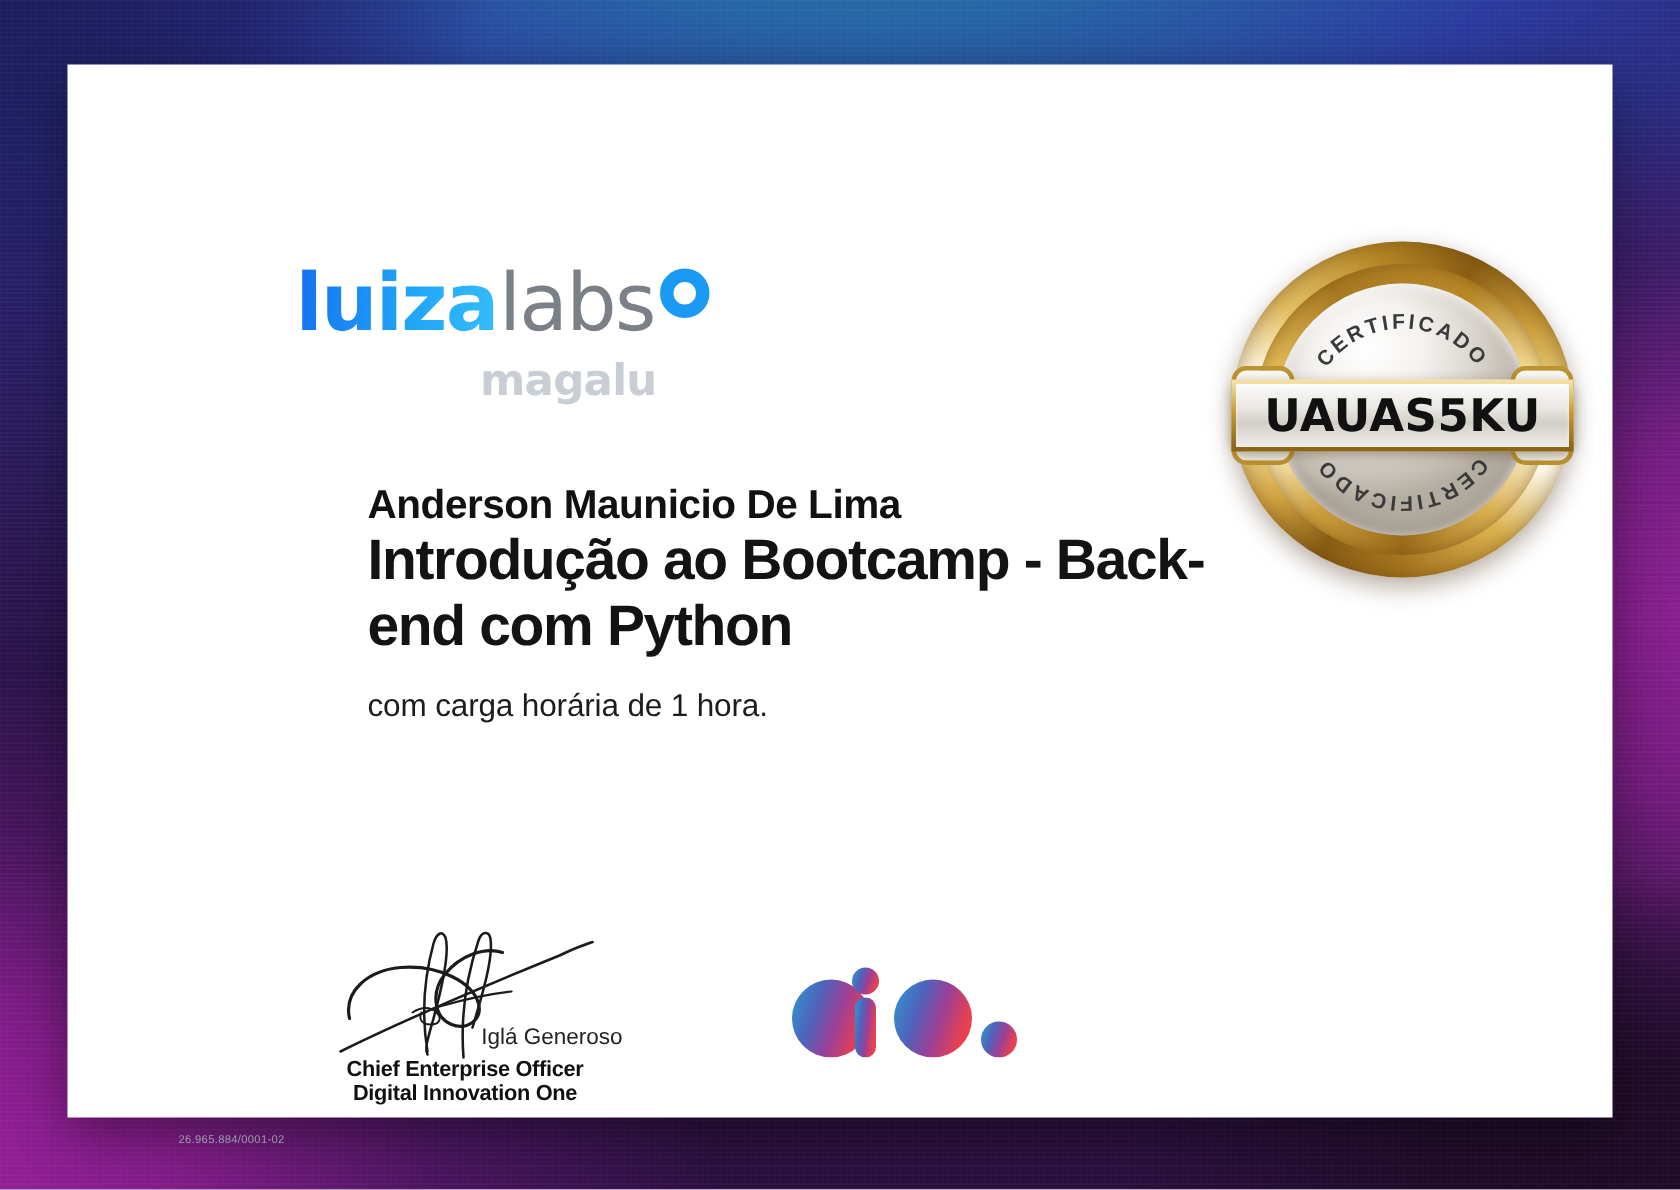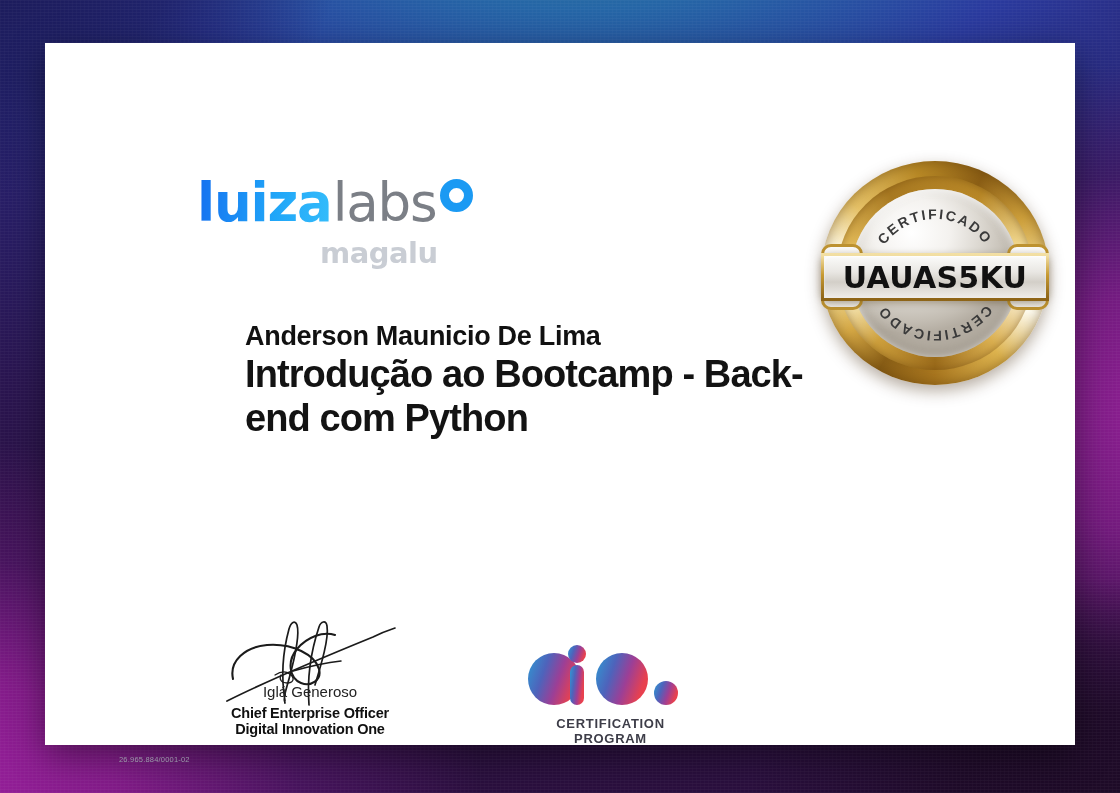--- a/index.html
+++ b/index.html
@@ -184,21 +184,21 @@
     margin-top:19px;
     font-size:21px; color:#1c1c1c; font-weight:400;
     letter-spacing:-.1px;
   }
 
   
   #signature { position:absolute; left:160px; top:578px; width:210px; }
   #sig-svg { position:absolute; left:18px; top:-4px; }
   #sig-name {
     position:absolute; left:0; top:62px; width:210px;
-    text-align:center;
+    text-align:right;
     font-size:15px; color:#232323; font-weight:400;
   }
   #sig-role1 {
     position:absolute; left:0; top:84px; width:210px;
     text-align:center;
     font-size:14.5px; color:#101010; font-weight:bold;
     letter-spacing:-.2px;
   }
   #sig-role2 {
     position:absolute; left:0; top:100px; width:210px;
@@ -265,20 +265,21 @@
         <div id="seal-plaque-l"></div>
         <div id="seal-plaque-r"></div>
         <div id="seal-plaque-body"></div>
         <div id="seal-code">UAUAS5KU</div>
       </div>
     </div>
 
     <div id="body-text">
       <div class="t-name">Anderson Maunicio De Lima</div>
       <div class="t-course">Introdução ao Bootcamp - Back-end com Python</div>
+      <div class="t-hours">com carga horária de 1 hora.</div>
     </div>
 
     <div id="signature">
       <svg id="sig-svg" width="175" height="92" viewBox="0 0 175 92">
         <g fill="none" stroke="#1b1b1b" stroke-linecap="round" stroke-linejoin="round">
           <path d="M10,62 C6,44 22,30 44,28 C70,26 92,38 96,52 C99,63 88,70 78,66
                    C66,61 64,44 74,32 C84,20 100,14 112,18" stroke-width="2.1"></path>
           <path d="M62,84 C58,60 60,34 66,12 C68,5 72,3 74,8 C77,18 72,40 66,62
                    C62,76 60,82 62,86" stroke-width="1.7"></path>
           <path d="M86,88 C84,62 88,34 96,10 C98,4 103,3 104,9 C106,22 98,48 92,68" stroke-width="1.7"></path>
@@ -302,19 +303,18 @@
             <stop offset="100%" stop-color="#e8414f"></stop>
           </linearGradient>
         </defs>
         <circle cx="36" cy="36" r="26" fill="url(#diog)"></circle>
         <path d="M52,2 C60,10 64,22 64,36 C64,48 60,56 54,62 L44,62 C52,54 56,46 56,34 C56,20 52,10 44,2 Z" fill="url(#diog)" opacity="0"></path>
         <rect x="52" y="22" width="14" height="40" rx="7" fill="url(#diog)"></rect>
         <circle cx="59" cy="11" r="9" fill="url(#diog)"></circle>
         <circle cx="104" cy="36" r="26" fill="url(#diog)"></circle>
         <circle cx="148" cy="50" r="12" fill="url(#diog)"></circle>
       </svg>
-      <div id="dio-caption">CERTIFICATION PROGRAM</div>
     </div>
 
     <div id="cnpj">26.965.884/0001-02</div>
 
   </div>
 </div>
 
 </body></html>

